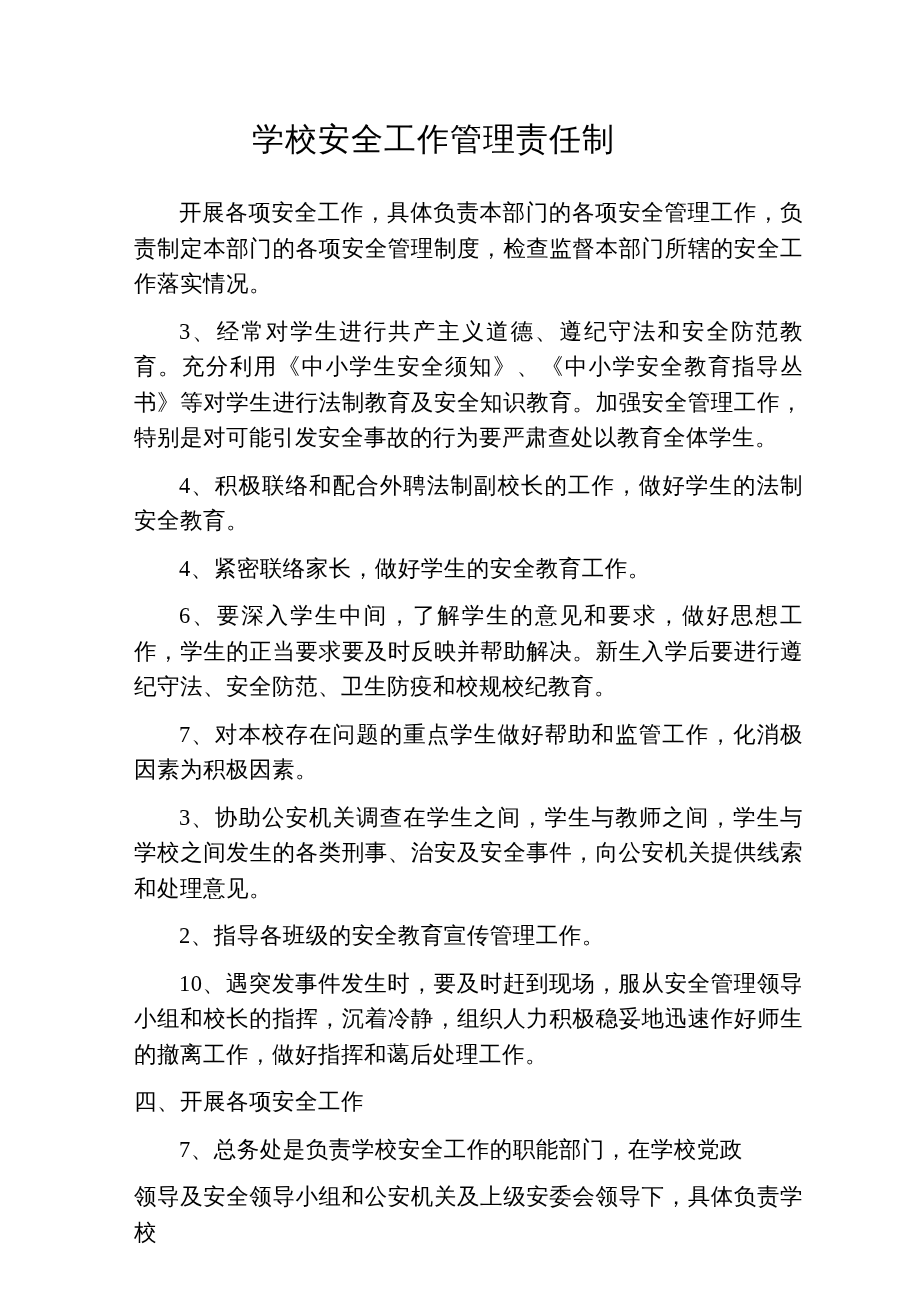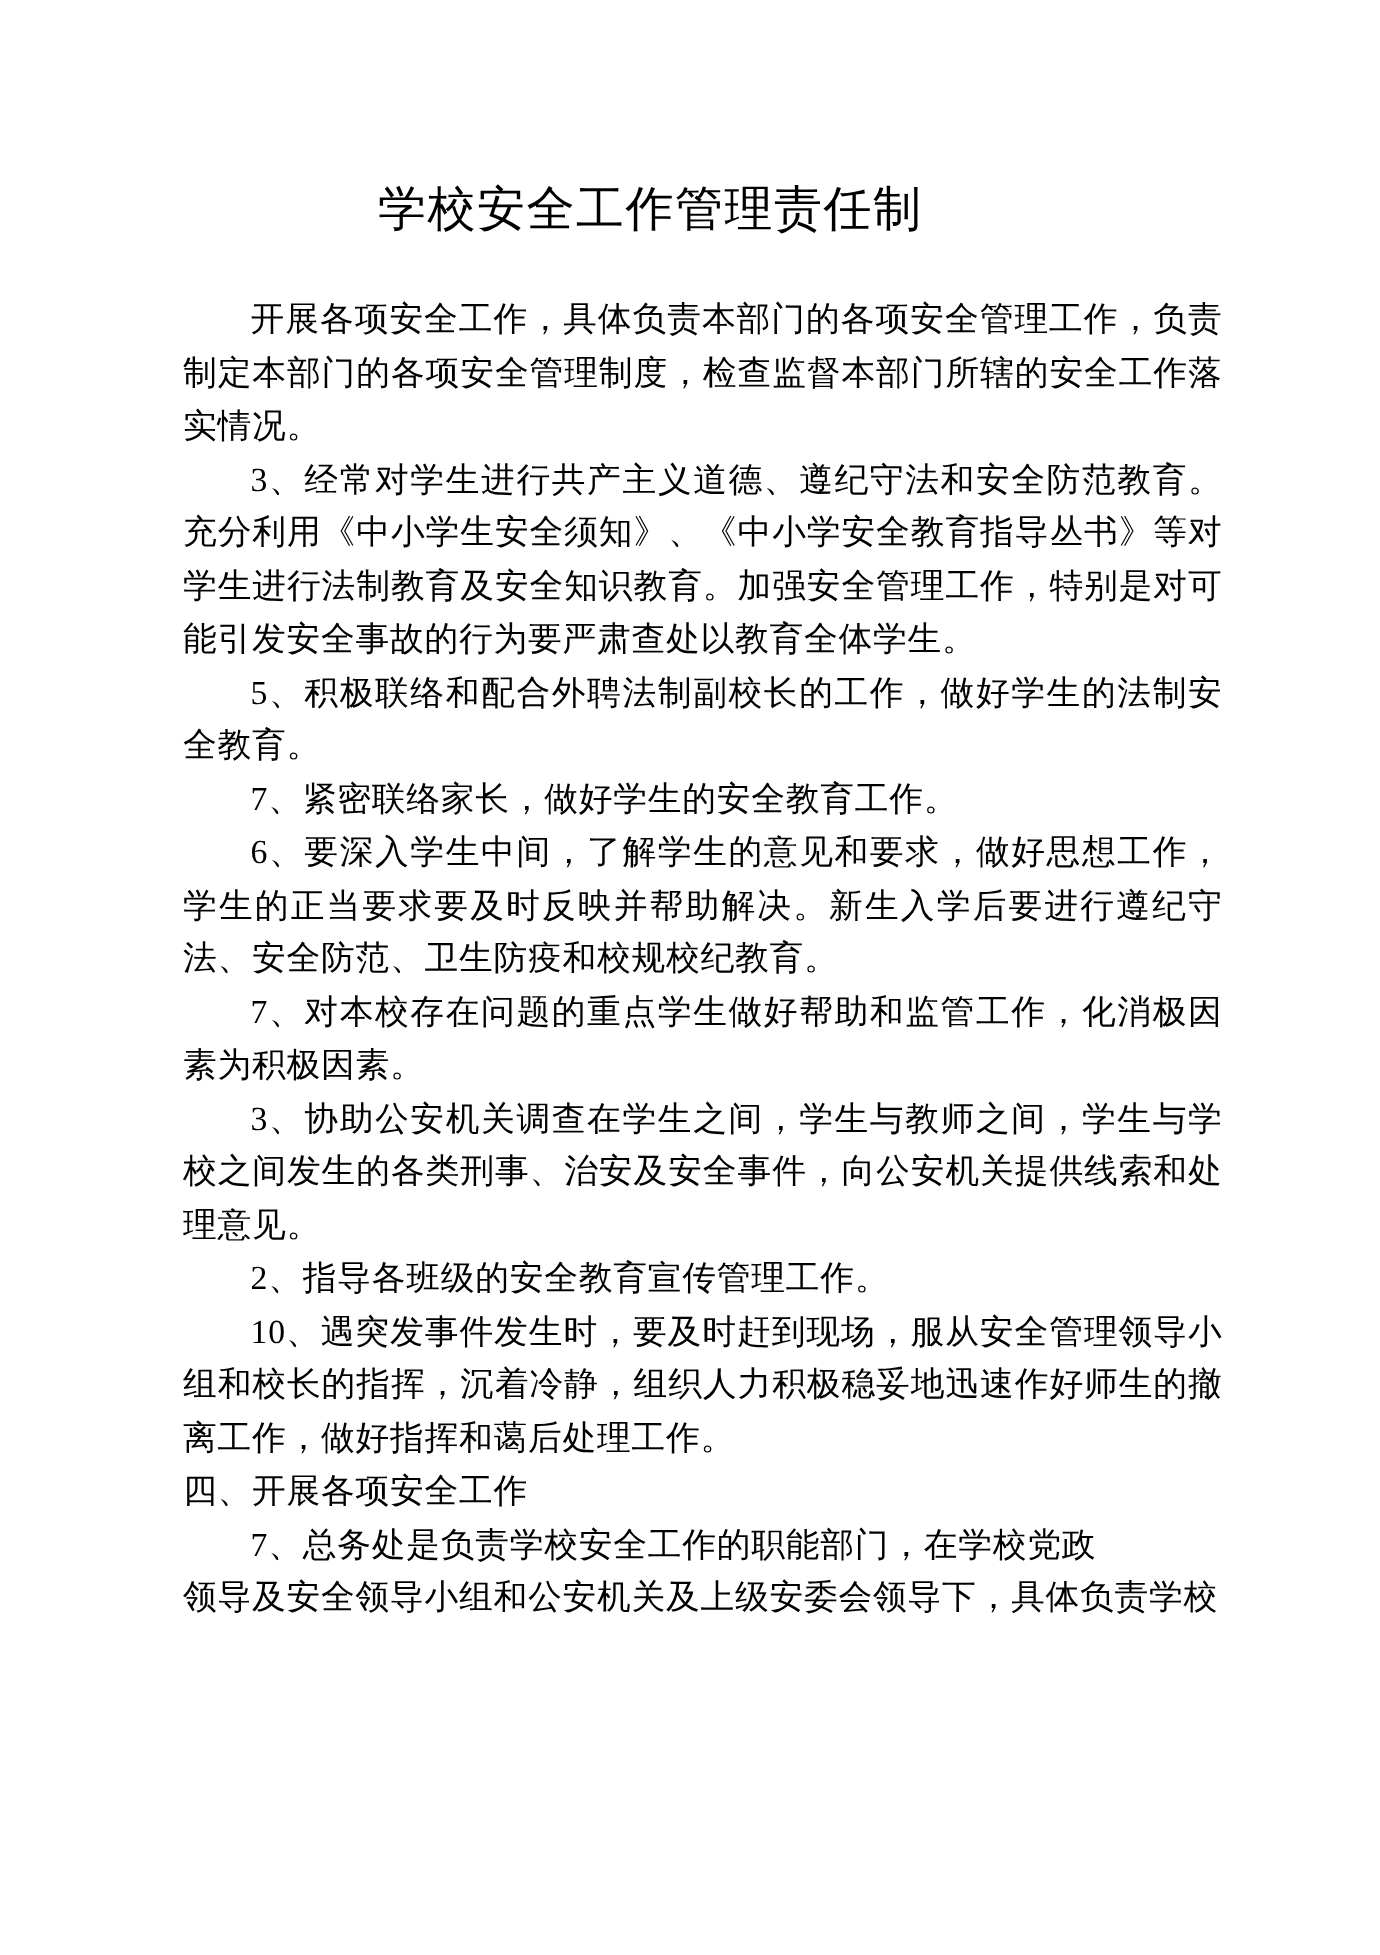--- a/index.html
+++ b/index.html
@@ -24,21 +24,21 @@
     line-height: 42px;
     font-weight: 400;
     text-align: center;
     
     padding-right: 70px;
     margin: 0 0 35px 0;
     letter-spacing: 1px;
     white-space: nowrap;
   }
   .body-text p {
-    margin: 0;
+    margin: 12px;
     font-size: 22.5px;
     line-height: 35.5px;
     text-align: justify;
     text-justify: inter-character;
     word-break: break-all;
     letter-spacing: 0.5px;
   }
   .body-text p.indent {
     text-indent: 2em;
   }
@@ -46,22 +46,22 @@
 </head>
 <body>
 
 <div class="page">
 
   <h1 class="doc-title">学校安全工作管理责任制</h1>
 
   <div class="body-text">
     <p class="indent">开展各项安全工作，具体负责本部门的各项安全管理工作，负责制定本部门的各项安全管理制度，检查监督本部门所辖的安全工作落实情况。</p>
     <p class="indent">3、经常对学生进行共产主义道德、遵纪守法和安全防范教育。充分利用《中小学生安全须知》、《中小学安全教育指导丛书》等对学生进行法制教育及安全知识教育。加强安全管理工作，特别是对可能引发安全事故的行为要严肃查处以教育全体学生。</p>
-    <p class="indent">5、积极联络和配合外聘法制副校长的工作，做好学生的法制安全教育。</p>
-    <p class="indent">7、紧密联络家长，做好学生的安全教育工作。</p>
+    <p class="indent">4、积极联络和配合外聘法制副校长的工作，做好学生的法制安全教育。</p>
+    <p class="indent">4、紧密联络家长，做好学生的安全教育工作。</p>
     <p class="indent">6、要深入学生中间，了解学生的意见和要求，做好思想工作，学生的正当要求要及时反映并帮助解决。新生入学后要进行遵纪守法、安全防范、卫生防疫和校规校纪教育。</p>
     <p class="indent">7、对本校存在问题的重点学生做好帮助和监管工作，化消极因素为积极因素。</p>
     <p class="indent">3、协助公安机关调查在学生之间，学生与教师之间，学生与学校之间发生的各类刑事、治安及安全事件，向公安机关提供线索和处理意见。</p>
     <p class="indent">2、指导各班级的安全教育宣传管理工作。</p>
     <p class="indent">10、遇突发事件发生时，要及时赶到现场，服从安全管理领导小组和校长的指挥，沉着冷静，组织人力积极稳妥地迅速作好师生的撤离工作，做好指挥和蔼后处理工作。</p>
     <p>四、开展各项安全工作</p>
     <p class="indent">7、总务处是负责学校安全工作的职能部门，在学校党政</p>
     <p>领导及安全领导小组和公安机关及上级安委会领导下，具体负责学校</p>
   </div>
 

